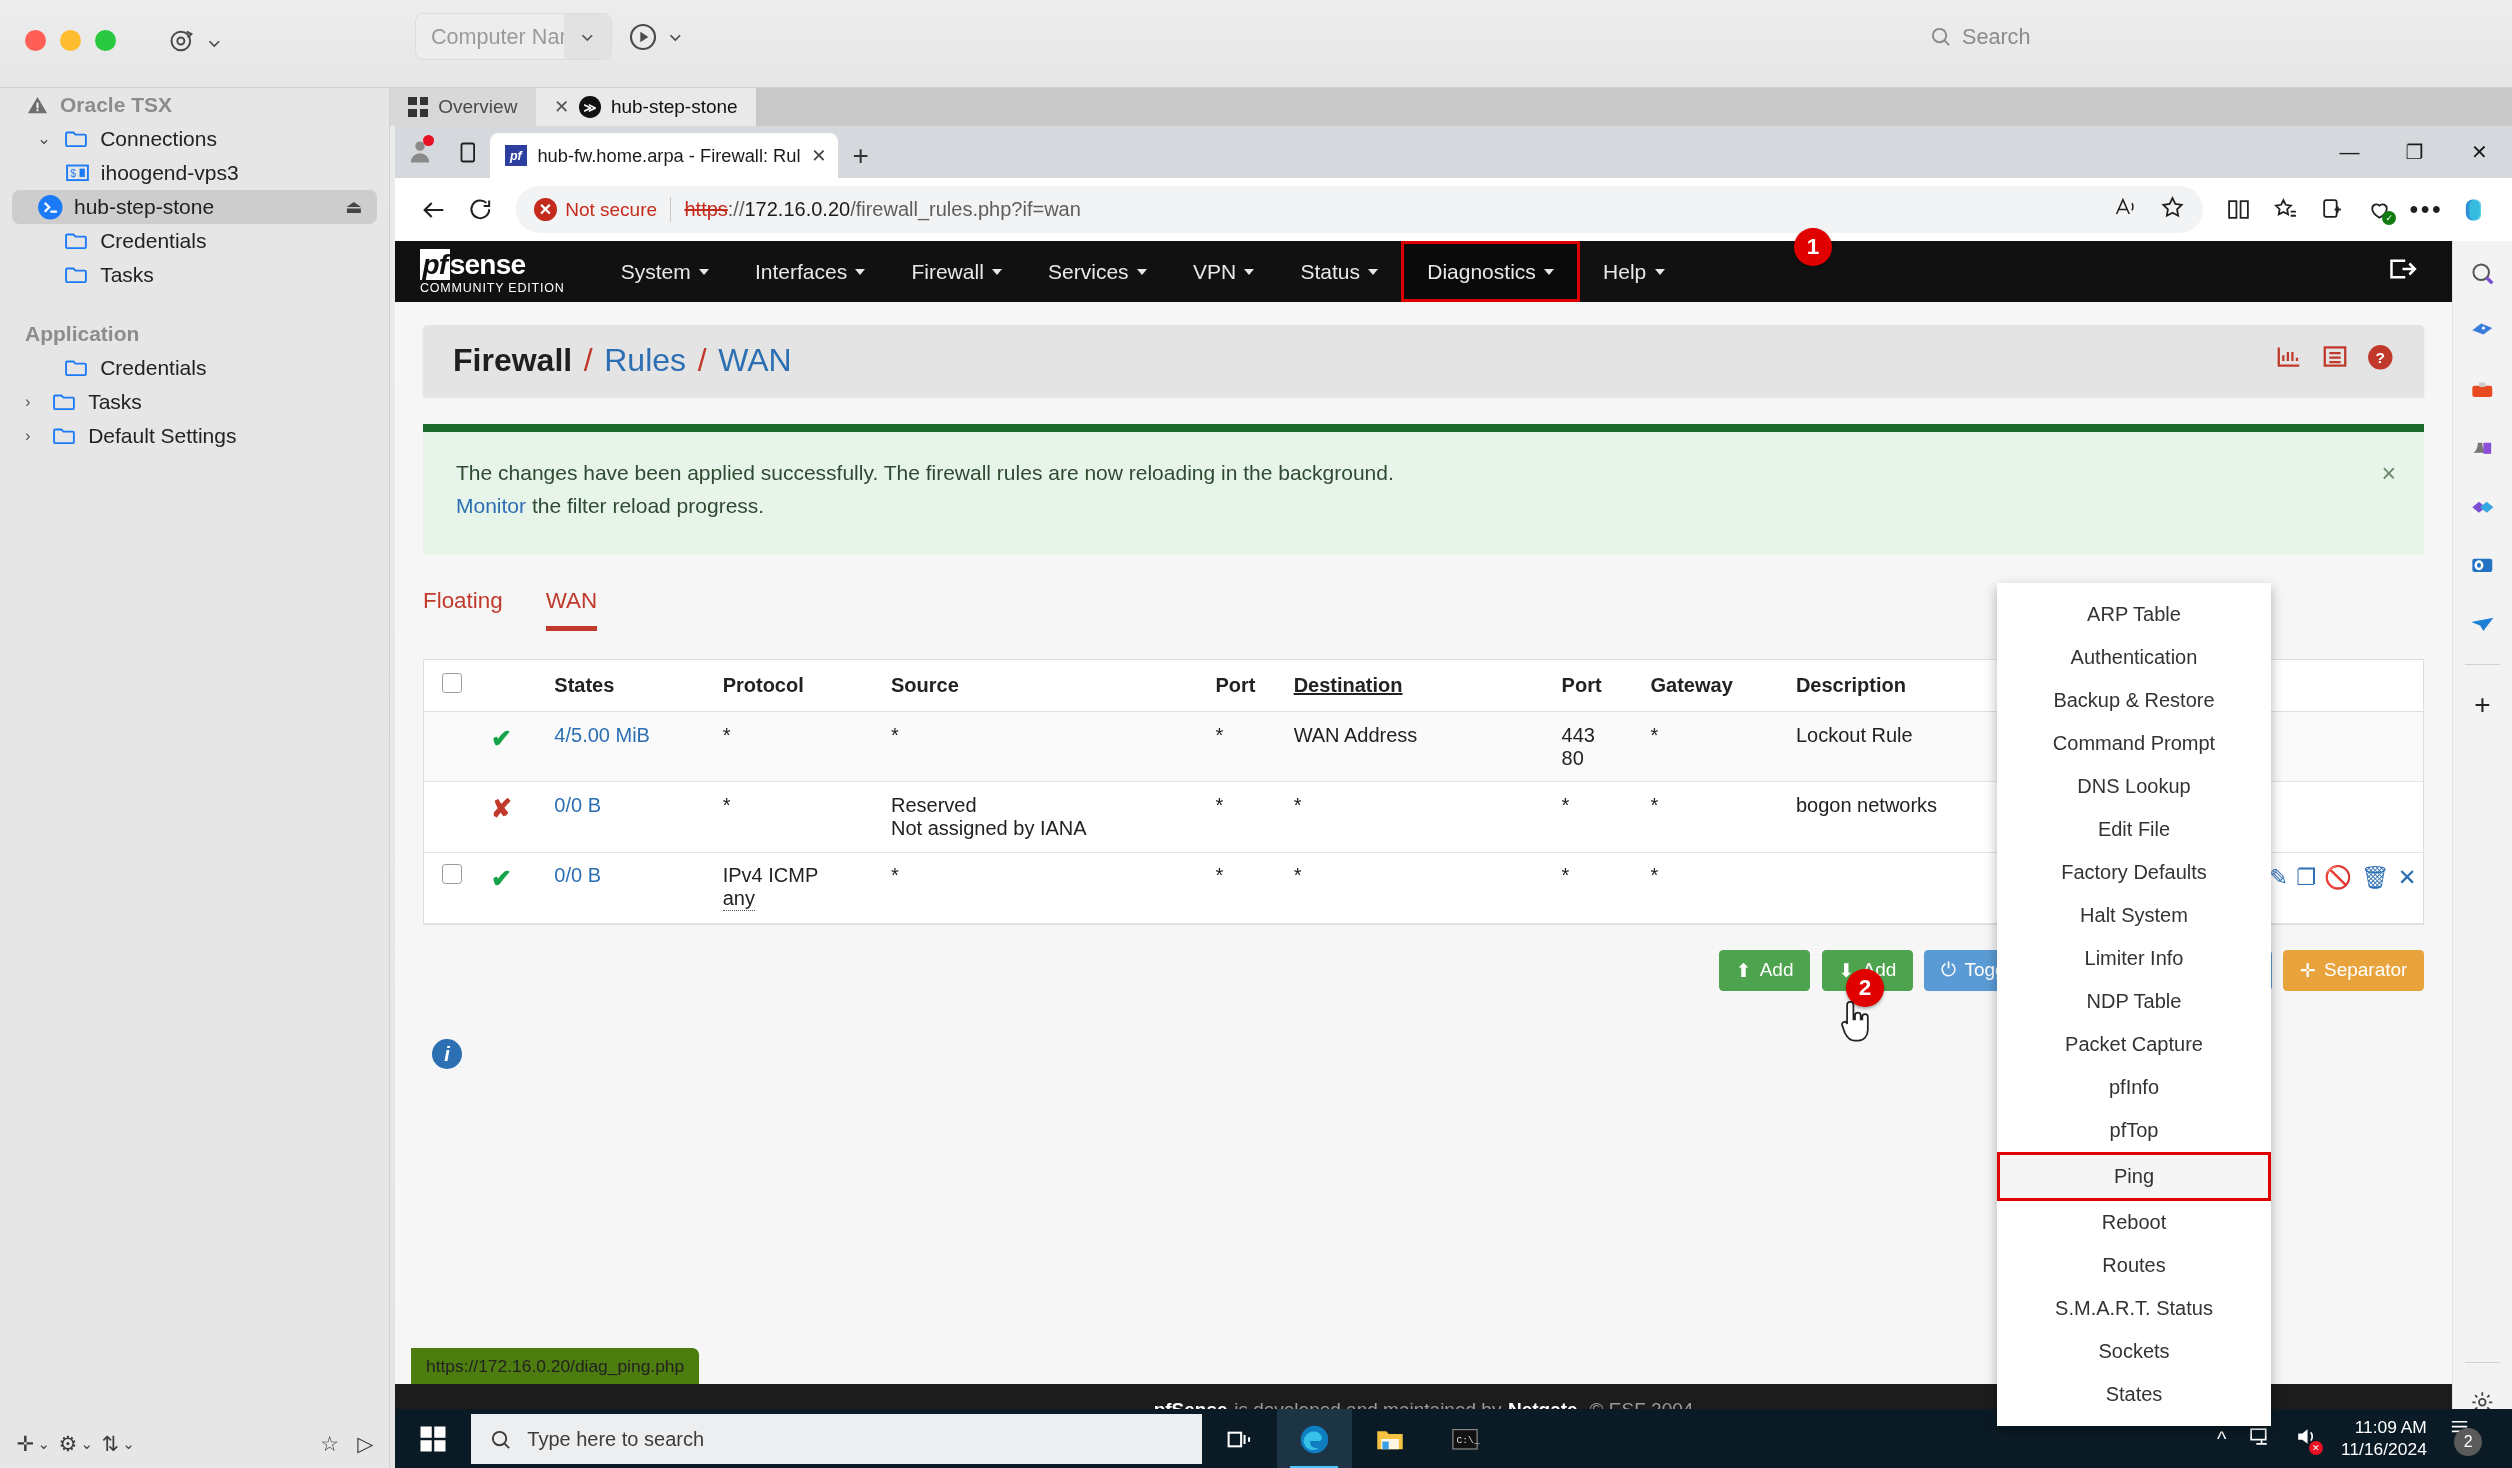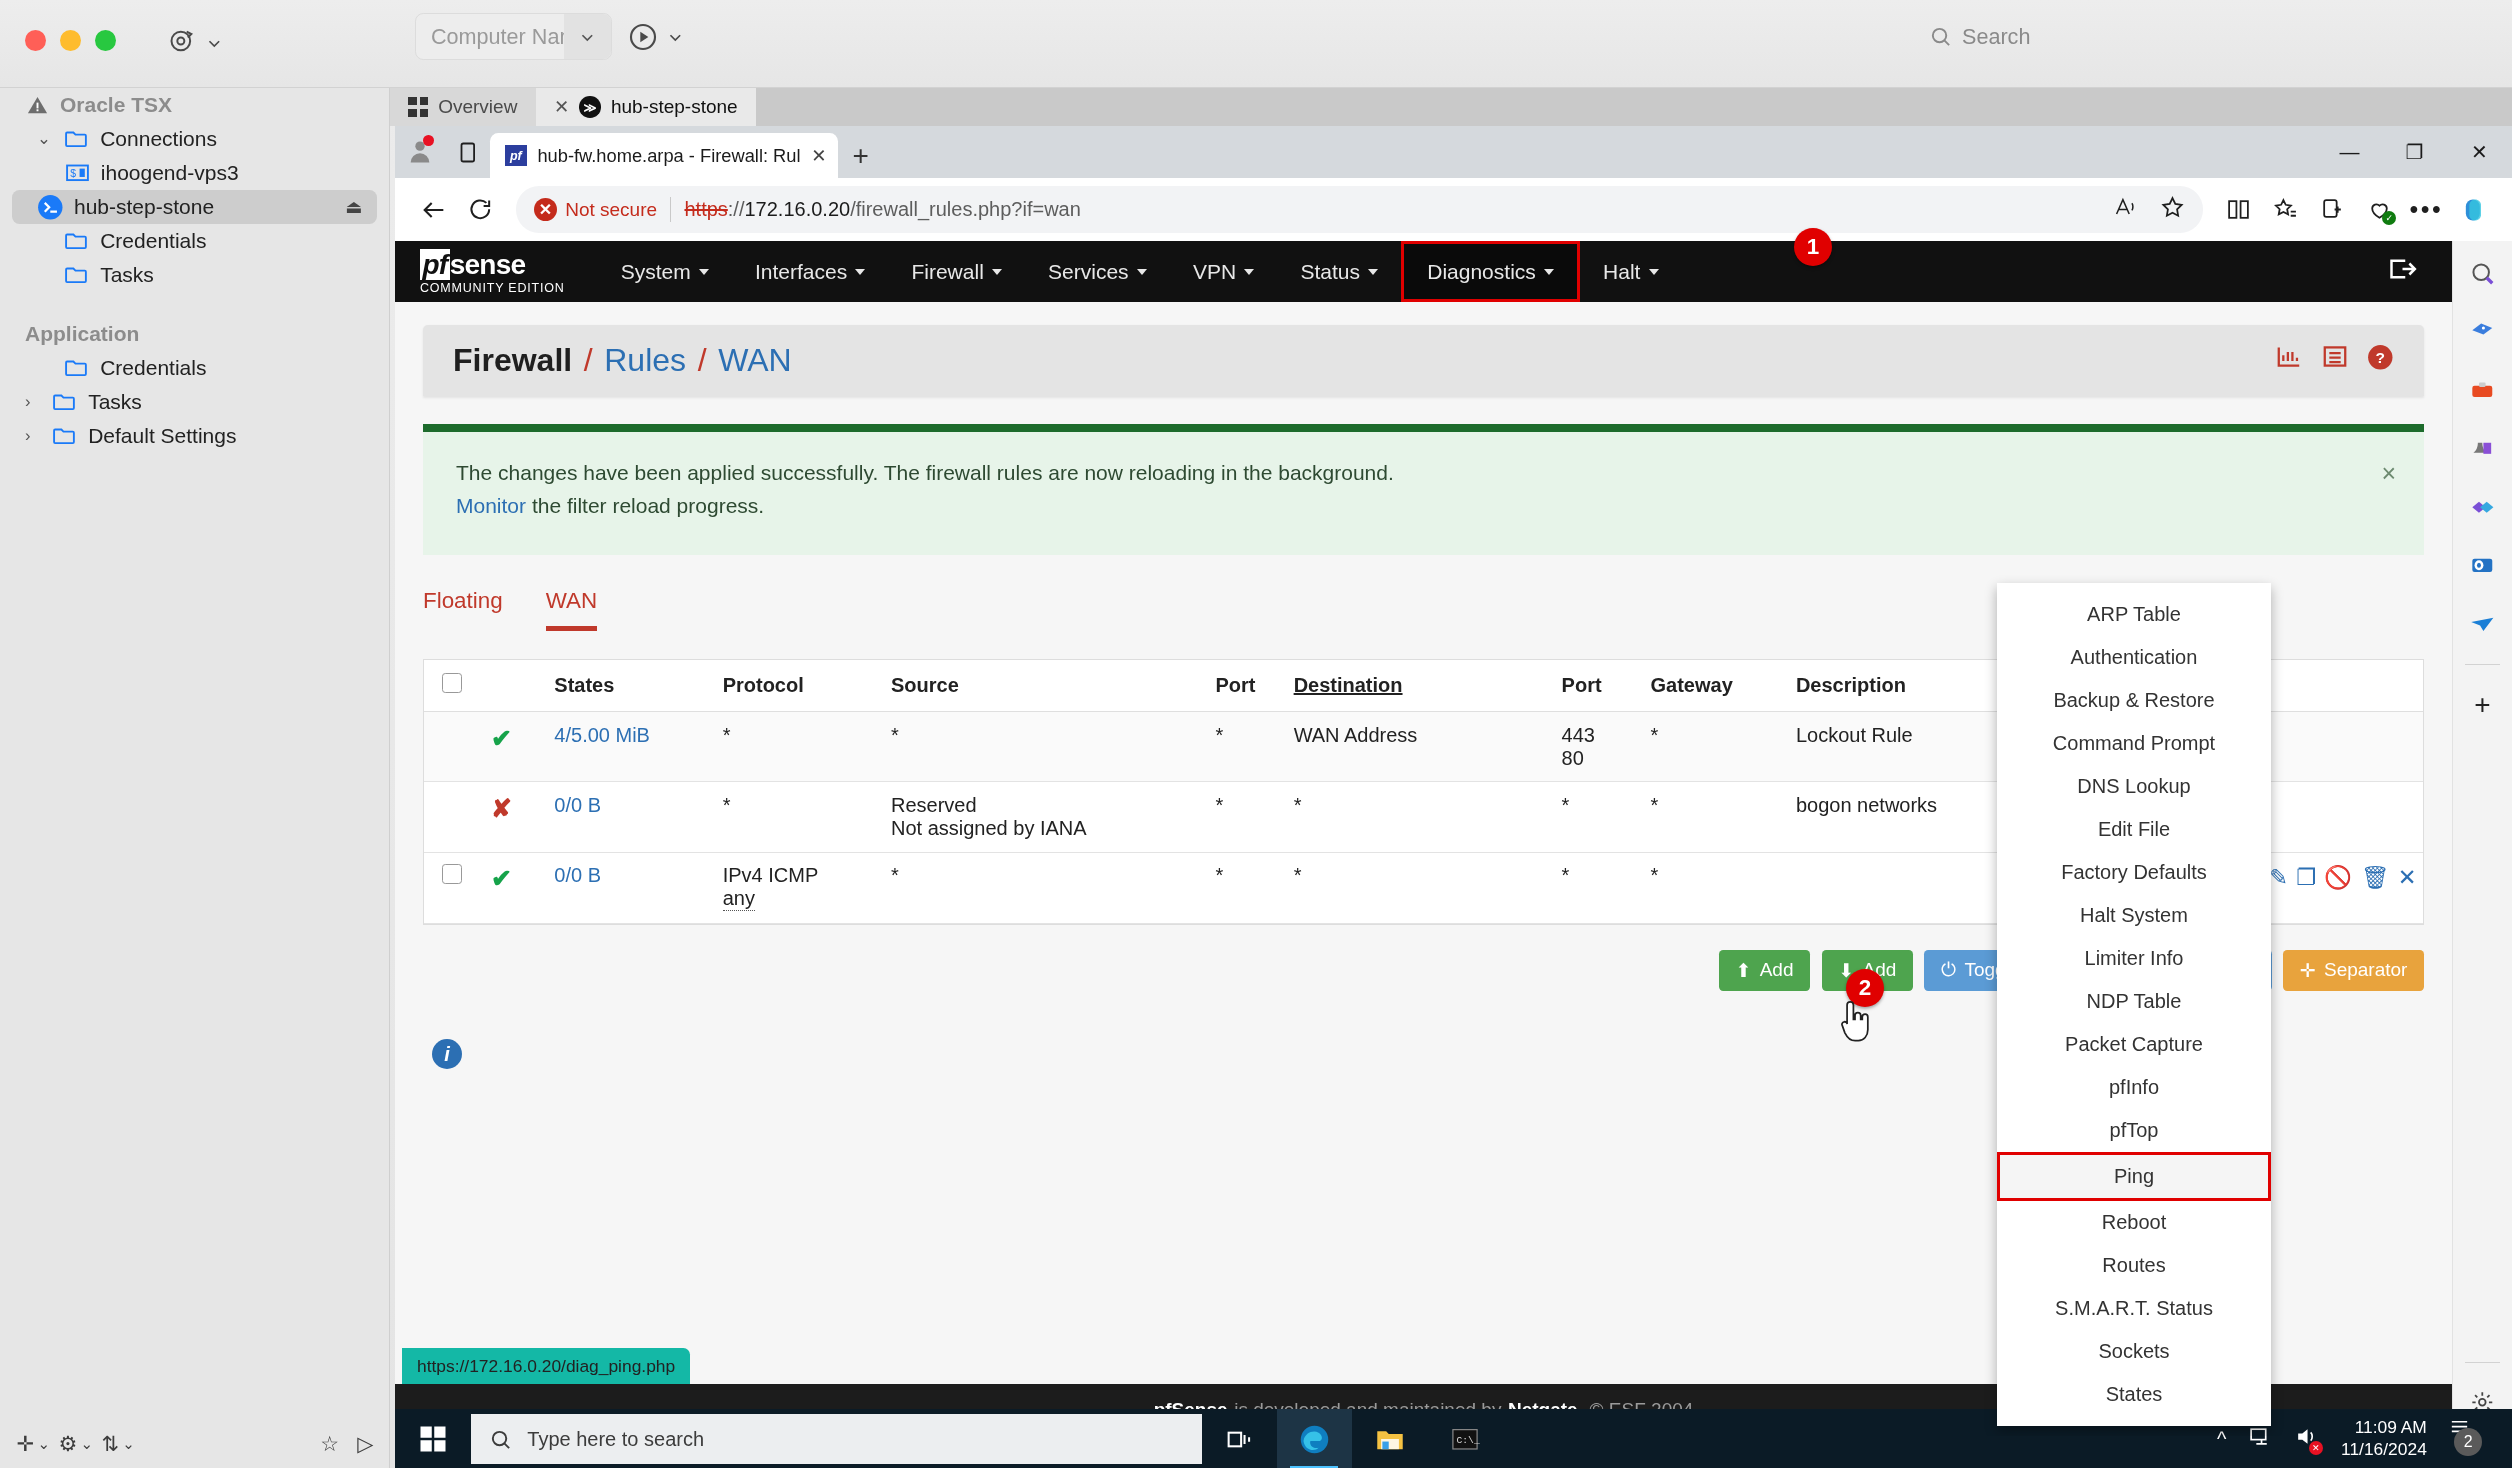--- a/index.html
+++ b/index.html
@@ -238,21 +238,21 @@
   
   .pf-footer {
     position: absolute; left: 0; bottom: 0; width: 2057px; height: 52px;
     background: #1c1c1c; color: #9a9a9a; font-size: 19px;
     display: flex; align-items: center; justify-content: center;
   }
   .pf-footer b { color: #fff; }
 
   
   .status-bubble {
-    position: absolute; left: 7px; bottom: 52px; background: #14b8a6;
+    position: absolute; left: 16px; bottom: 52px; background: #4d7c0f;
     font-size: 17.4px; color: #222; padding: 7.5px 15px; border-radius: 0 6.6px 0 0;
     z-index: 55;
   }
 
   
   .dropdown {
     position: absolute; left: 1602px; top: 342px; width: 274px;
     background: #fff; box-shadow: 0 5px 11.6px rgba(0,0,0,.3); z-index: 50;
     padding: 10px 0;
   }
@@ -641,21 +641,21 @@
           </div>
         <div class="pf-nav-item">
             <span>Status</span>
             <span class="caret-dn"></span>
           </div>
         <div class="pf-nav-item active-menu">
             <span>Diagnostics</span>
             <span class="caret-dn"></span>
           </div>
         <div class="pf-nav-item">
-            <span>Halt</span>
+            <span>Help</span>
             <span class="caret-dn"></span>
           </div>
         <div class="pf-logout">
           <svg width="33" height="28" viewBox="0 0 24 20" fill="none" stroke="#fff" stroke-width="1.8">
               <path d="M14 4H4v12h10"></path>
               <path d="M12 10h9M17 6l4 4-4 4"></path>
             </svg>
         </div>
       </div>
 

